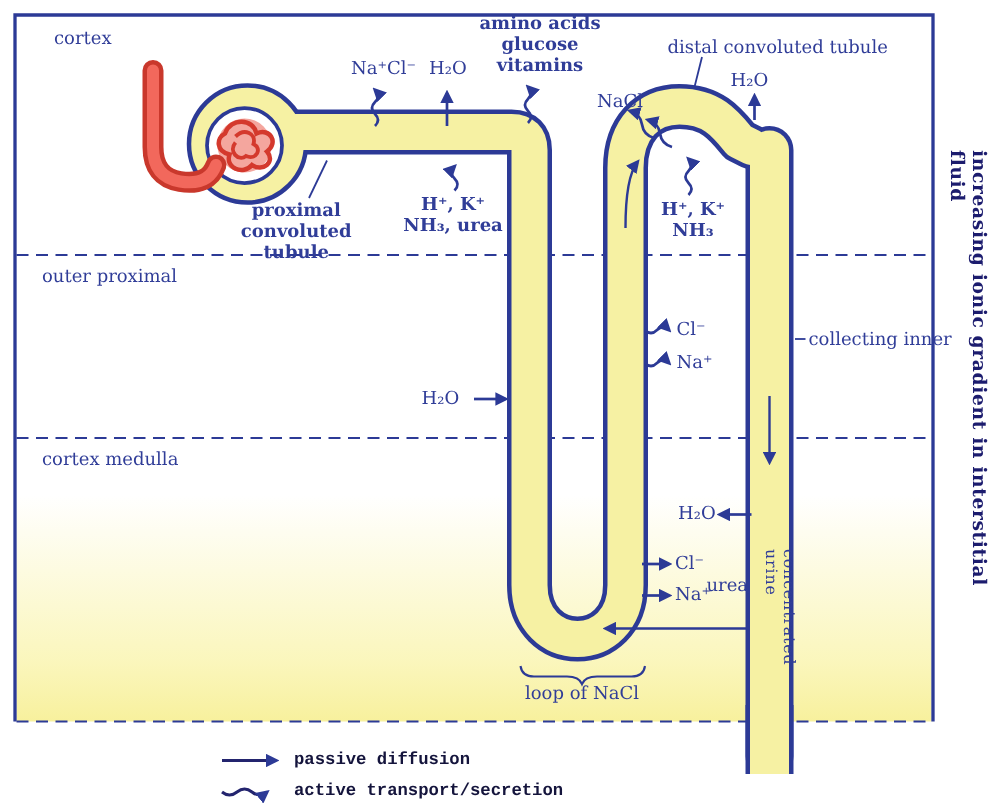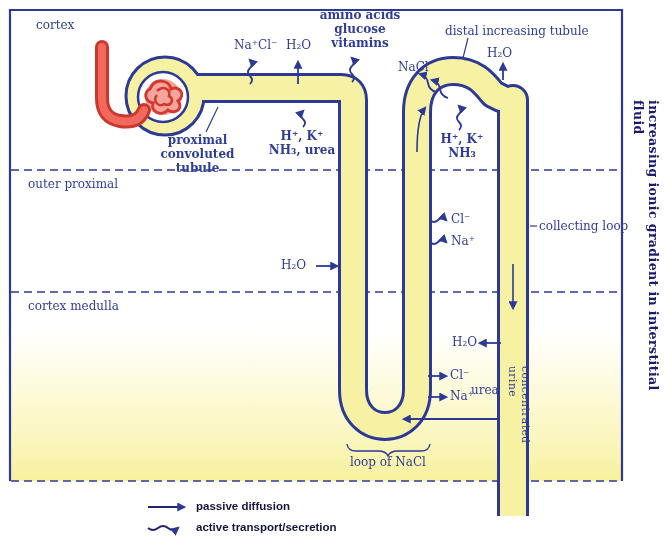--- a/index.html
+++ b/index.html
@@ -3,21 +3,21 @@
 <meta charset="utf-8">
 <style>
   html,body{margin:0;padding:0;background:#fff;}
   .stage{position:relative;width:664px;height:540px;background:#ffffff;overflow:hidden;
          font-family:"DejaVu Serif",serif;}
   .lbl{position:absolute;color:#303d98;font-size:12px;line-height:1.18;white-space:pre-line;}
   .c{text-align:center;font-weight:bold;}
   .vert{writing-mode:vertical-rl;}
   .urine{font-size:10.5px;letter-spacing:.6px;}
   .side{font-weight:bold;color:#1c1c6e;font-size:12.5px;letter-spacing:.4px;}
-  .leg{font-family:Liberation Sans, sans-serif;font-weight:bold;color:#14143c;font-size:11.5px;}
+  .leg{font-family:Liberation Mono, monospace;font-weight:bold;color:#14143c;font-size:11.5px;}
   svg{position:absolute;left:0;top:0;}
 </style>
 </head>
 <body>
 
 <div class="stage">
 
   <div style="position:absolute;left:11px;top:330px;width:610px;height:151px;
               background:linear-gradient(to bottom, rgba(250,245,170,0), rgba(248,241,150,0.65) 75%, rgba(246,238,140,0.85));"></div>
 
@@ -95,34 +95,34 @@
 
   <div class="lbl" style="left:36px;top:18px">cortex</div>
   <div class="lbl" style="left:28px;top:177px">outer proximal</div>
   <div class="lbl" style="left:28px;top:299px">cortex medulla</div>
 
   <div class="lbl" style="left:234px;top:38px">Na⁺Cl⁻</div>
   <div class="lbl" style="left:286px;top:38px">H₂O</div>
   <div class="lbl c" style="left:316px;top:8px;width:88px">amino acids
 glucose
 vitamins</div>
-  <div class="lbl" style="left:445px;top:24px">distal increasing tubule</div>
+  <div class="lbl" style="left:445px;top:24px">distal convoluted tubule</div>
   <div class="lbl" style="left:398px;top:60px">NaCl</div>
   <div class="lbl" style="left:487px;top:46px">H₂O</div>
 
   <div class="lbl c" style="left:140px;top:133px;width:115px">proximal
 convoluted tubule</div>
   <div class="lbl c" style="left:258px;top:129px;width:88px">H⁺, K⁺
 NH₃, urea</div>
   <div class="lbl c" style="left:425px;top:132px;width:74px">H⁺, K⁺
 NH₃</div>
 
   <div class="lbl" style="left:451px;top:212px">Cl⁻</div>
   <div class="lbl" style="left:451px;top:234px">Na⁺</div>
-  <div class="lbl" style="left:539px;top:219px">collecting loop</div>
+  <div class="lbl" style="left:539px;top:219px">collecting inner</div>
   <div class="lbl" style="left:281px;top:258px">H₂O</div>
 
   <div class="lbl" style="left:452px;top:335px">H₂O</div>
   <div class="lbl" style="left:450px;top:368px">Cl⁻</div>
   <div class="lbl" style="left:450px;top:389px">Na⁺</div>
   <div class="lbl" style="left:471px;top:383px">urea</div>
 
   <div class="lbl vert urine" style="left:507px;top:366px;height:104px">concentrated urine</div>
   <div class="lbl" style="left:350px;top:455px">loop of NaCl</div>
   <div class="lbl vert side" style="left:630px;top:100px;height:306px">increasing ionic gradient in interstitial fluid</div>

